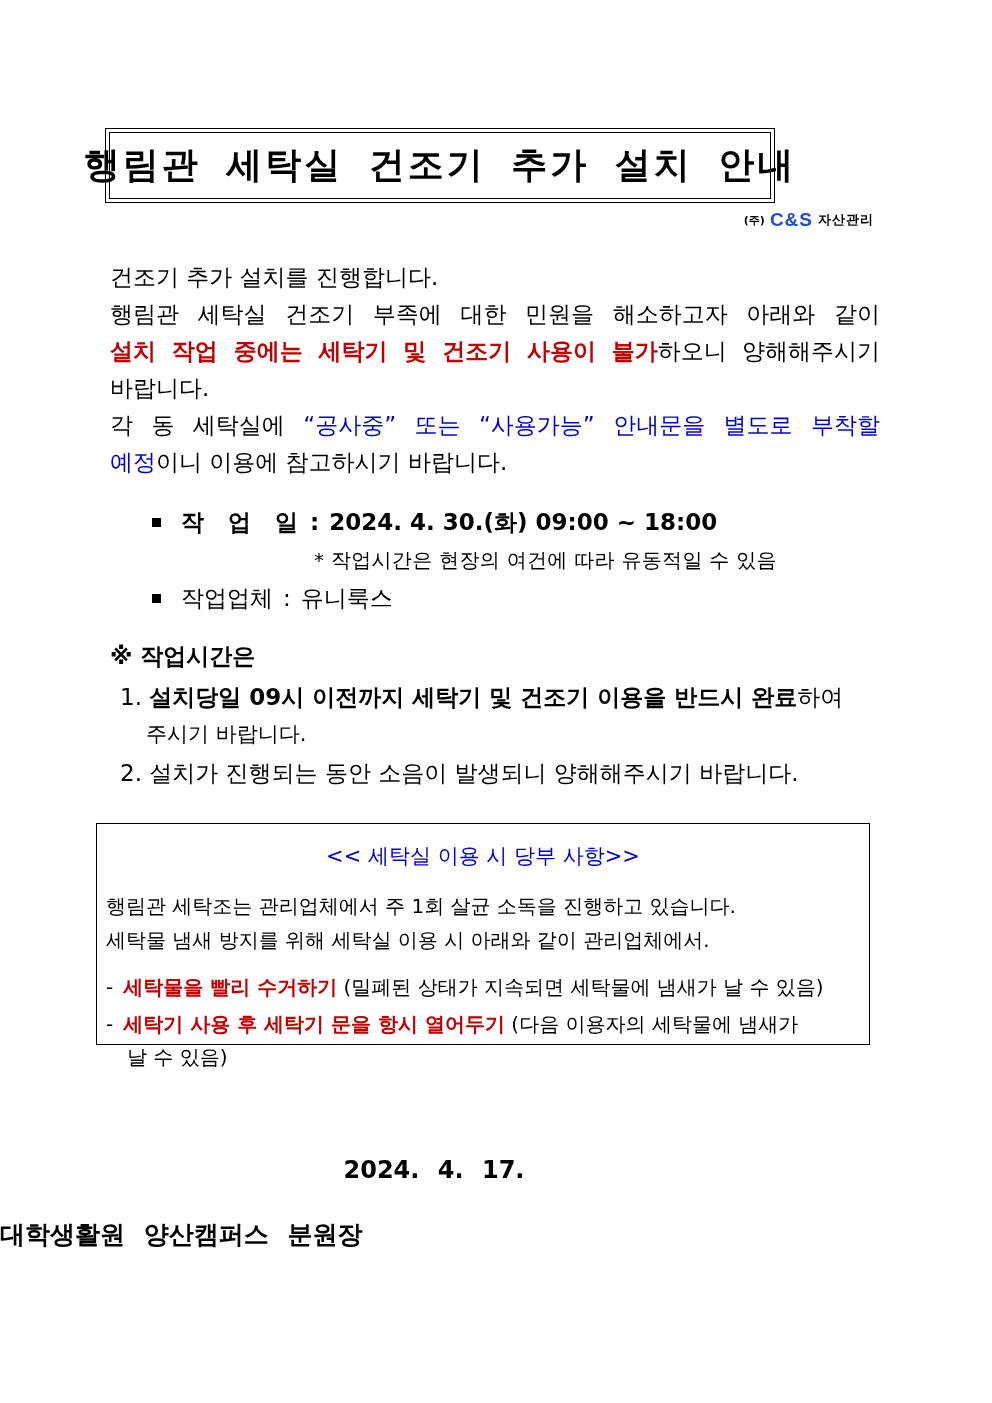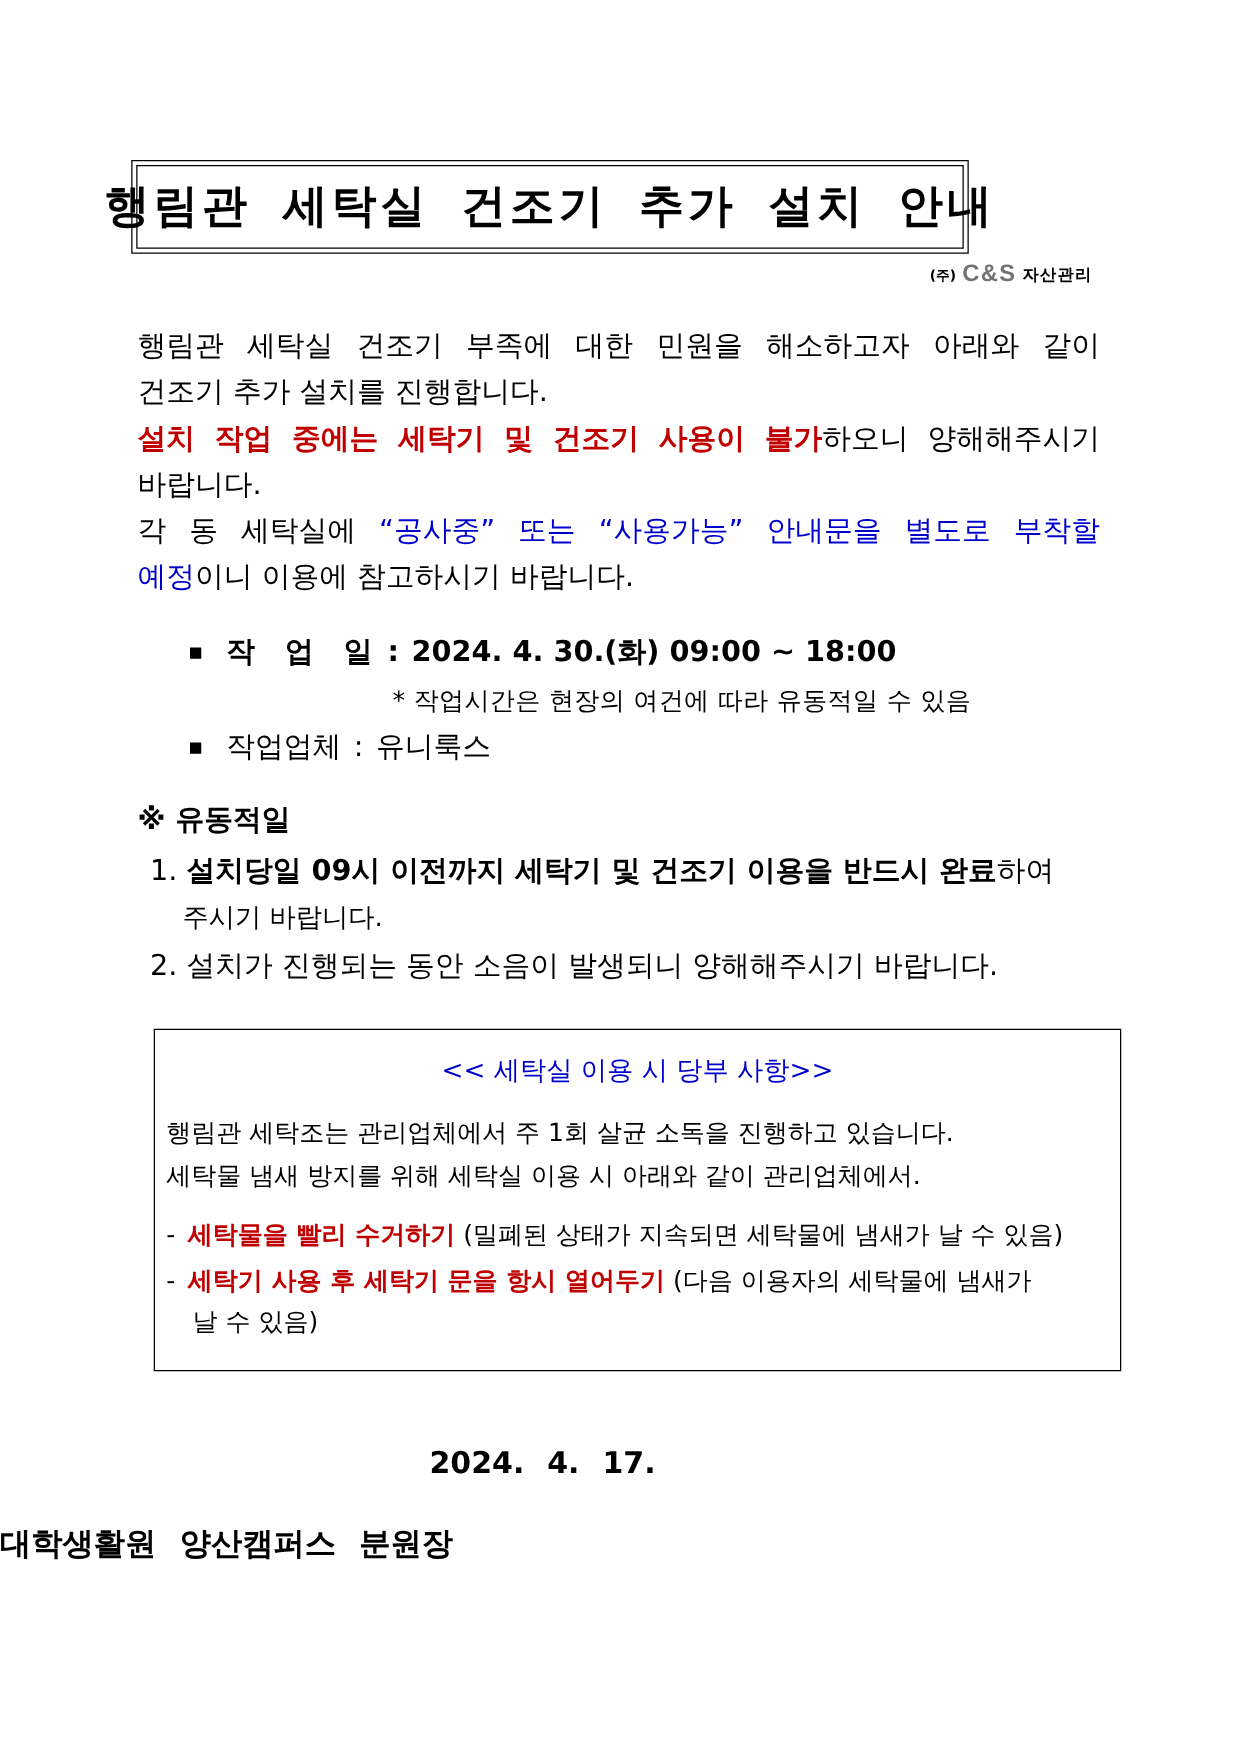--- a/index.html
+++ b/index.html
@@ -45,21 +45,21 @@
       right: 118px; top: 209px;
       display: flex;
       align-items: center;
       gap: 5px;
       white-space: nowrap;
     }
     .logo-prefix { font-size: 11px; font-weight: bold; }
     .logo-mark {
       font-size: 19px;
       font-weight: bold;
-      color: #737373;
+      color: #1d4ed8;
       letter-spacing: 1px;
       font-family: "Liberation Sans", sans-serif;
     }
     .logo-suffix { font-size: 13px; font-weight: bold; letter-spacing: 1px; }
 
     
     .para {
       left: 110px;
       width: 770px;
       font-size: 23px;
@@ -116,22 +116,22 @@
       white-space: nowrap;
     }
     .coop-cont {
       left: 146px;
       font-size: 21px; line-height: 37px;
       white-space: nowrap;
     }
 
     
     .notice-box {
-      left: 123px; top: 823px;
-      width: 774px; height: 274px;
+      left: 96px; top: 823px;
+      width: 774px; height: 222px;
       border: 1.3px solid #000;
       box-sizing: border-box;
     }
     .notice-title {
       position: absolute;
       left: 0; right: 0; top: 18px;
       text-align: center;
       font-size: 21px;
       color: #0000cc;
       white-space: nowrap;
@@ -170,22 +170,22 @@
   </div>
 </div>
 
 <div class="abs company-logo">
   <span class="logo-prefix">(주)</span>
   <span class="logo-mark">C&amp;S</span>
   <span class="logo-suffix">자산관리</span>
 </div>
 
 <div class="abs para" style="top:259px;">
+  <span class="line left">건조기 추가 설치를 진행합니다.</span>
   <span class="line justify">행림관 세탁실 건조기 부족에 대한 민원을 해소하고자 아래와 같이</span>
-  <span class="line left">건조기 추가 설치를 진행합니다.</span>
   <span class="line justify"><span class="red">설치 작업 중에는 세탁기 및 건조기 사용이 불가</span><span>하오니 양해해주시기</span></span>
   <span class="line left">바랍니다.</span>
   <span class="line justify"><span>각 동 세탁실에 </span><span class="blue">“공사중” 또는 “사용가능” 안내문을 별도로 부착할</span></span>
   <span class="line left"><span class="blue">예정</span><span>이니 이용에 참고하시기 바랍니다.</span></span>
 </div>
 
 <div class="abs bullet-row" style="top:504px;">
   <span class="bullet-square"></span>
   <span class="bold" style="letter-spacing:8px;">작 업 일</span>
   <span class="bold" style="margin:0 10px 0 4px;">:</span>
@@ -193,21 +193,21 @@
 </div>
 <div class="abs note-line" style="top:545px;">* 작업시간은 현장의 여건에 따라 유동적일 수 있음</div>
 <div class="abs bullet-row" style="top:580px;">
   <span class="bullet-square"></span>
   <span>작업업체</span>
   <span style="margin:0 10px;">:</span>
   <span>유니룩스</span>
 </div>
 
 <div class="abs coop-heading">
-  <span style="font-weight:bold;">※ 유동적일</span>
+  <span style="font-weight:bold;">※ 작업시간은</span>
 </div>
 <div class="abs coop-item" style="top:679px;">
   <span>1.</span>
   <span class="bold">설치당일 09시 이전까지 세탁기 및 건조기 이용을 반드시 완료</span><span>하여</span>
 </div>
 <div class="abs coop-cont" style="top:716px;">주시기 바랍니다.</div>
 <div class="abs coop-item" style="top:755px;">
   <span>2.</span>
   <span>설치가 진행되는 동안 소음이 발생되니 양해해주시기 바랍니다.</span>
 </div>

